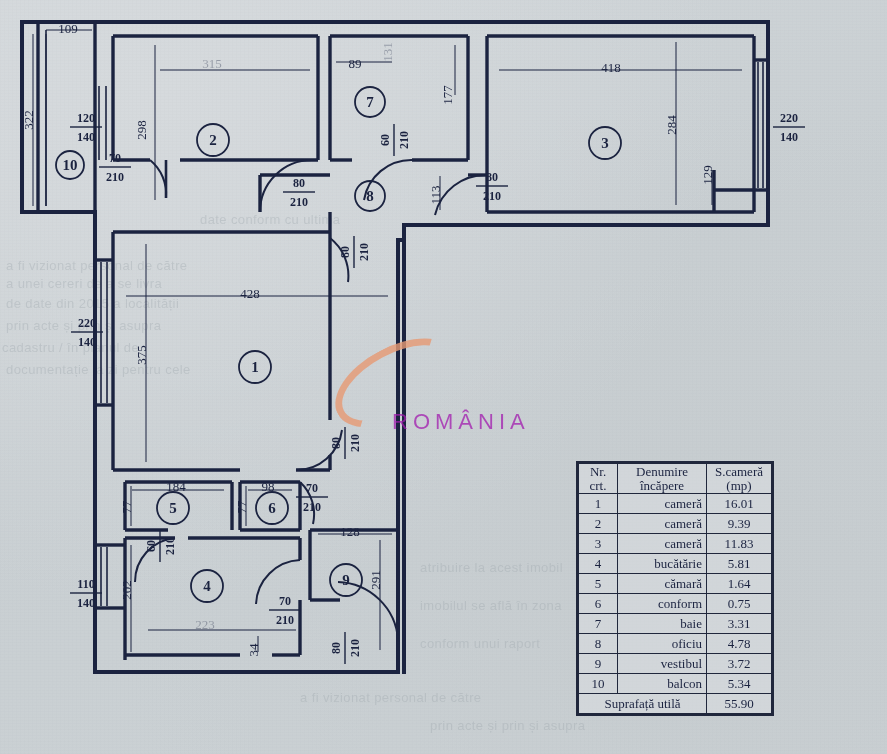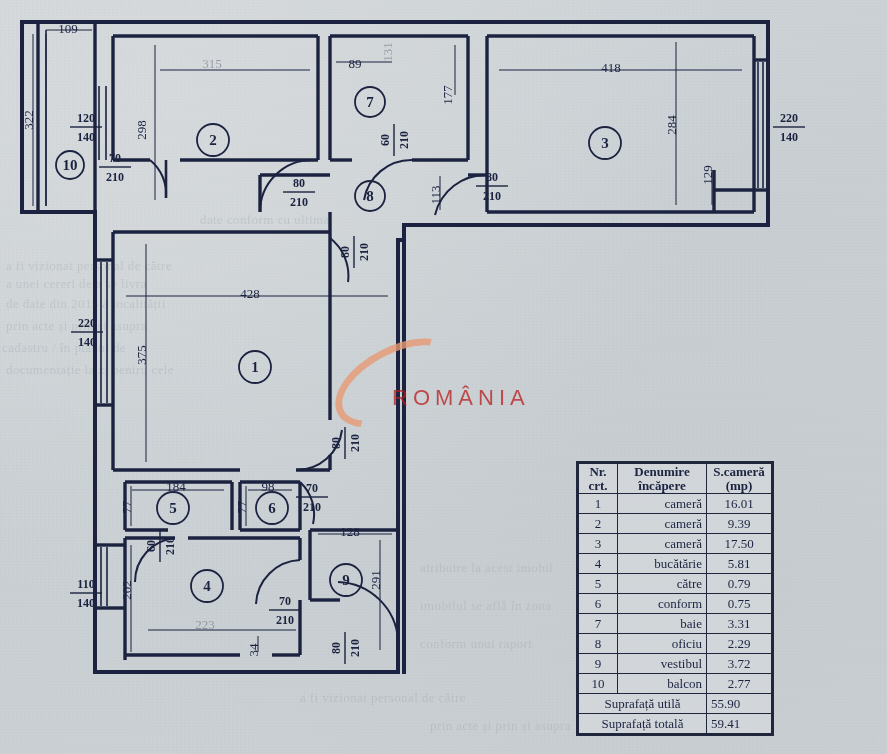--- a/index.html
+++ b/index.html
@@ -26,40 +26,40 @@
     pointer-events:none;
   }
   
   .ghost{
     position:absolute;
     color:#9ea7ad;
     opacity:.36;
     font-size:13px;
     letter-spacing:.4px;
     white-space:nowrap;
-    font-family:Liberation Serif, serif;
+    font-family:Liberation Sans, sans-serif;
     pointer-events:none;
     filter:blur(.5px);
   }
   
   #wm{
     position:absolute;left:330px;top:325px;width:270px;height:120px;
     pointer-events:none;
   }
   #wm .svn{
     position:absolute;left:58px;top:4px;
     font-family:"Liberation Sans", sans-serif;
     font-size:62px;font-weight:bold;letter-spacing:2px;
     color:#ffffff;opacity:.55;
   }
   #wm .rom{
-    position:absolute;left:62px;top:60px;
+    position:absolute;left:62px;top:84px;
     font-family:"Liberation Sans", sans-serif;
     font-size:22px;letter-spacing:5px;
-    color:#b91c1c;opacity:.75;
+    color:#a21caf;opacity:.75;
   }
   #wm .swoosh{
     position:absolute;left:0px;top:22px;width:118px;height:58px;
     border:7px solid #e79a74;opacity:.8;
     border-radius:50%;
     border-right-color:transparent;
     border-bottom-color:transparent;
     transform:rotate(-28deg);
   }
   
@@ -89,25 +89,25 @@
     font-size:13px;color:#1b2340;
     border-collapse:collapse;
   }
   #tbl table{border-collapse:collapse;width:100%;}
   #tbl td,#tbl th{
     border:1px solid #20273c;
     padding:1px 4px;height:17px;
     font-weight:normal;text-align:center;
     font-size:13px;line-height:1.05;
   }
-  #tbl th{font-weight:bold;vertical-align:middle;}
+  #tbl th{font-weight:normal;vertical-align:middle;}
   #tbl td.nm{text-align:right;padding-left:7px;}
   #tbl td.c1{width:30px;}
   #tbl td.c3{width:56px;}
-  #tbl .sum td{text-align:left;}
+  #tbl .sum td{text-align:center;}
   #tbl .sum td.lbl{text-align:center;}
 </style>
 </head>
 <body>
 
 <div id="sheet"></div>
 <div class="grain"></div>
 
 <div class="ghost" style="left:6px;top:258px;">a fi vizionat personal de către</div>
 <div class="ghost" style="left:6px;top:276px;">a unei cereri de a se livra</div>
@@ -394,60 +394,56 @@
           <td class="c3">16.01</td>
         </tr>
         <tr>
           <td class="c1">2</td>
           <td class="nm">cameră</td>
           <td class="c3">9.39</td>
         </tr>
         <tr>
           <td class="c1">3</td>
           <td class="nm">cameră</td>
-          <td class="c3">17.50</td>
+          <td class="c3">11.83</td>
         </tr>
         <tr>
           <td class="c1">4</td>
           <td class="nm">bucătărie</td>
           <td class="c3">5.81</td>
         </tr>
         <tr>
           <td class="c1">5</td>
-          <td class="nm">către</td>
-          <td class="c3">0.79</td>
+          <td class="nm">cămară</td>
+          <td class="c3">1.64</td>
         </tr>
         <tr>
           <td class="c1">6</td>
           <td class="nm">conform</td>
           <td class="c3">0.75</td>
         </tr>
         <tr>
           <td class="c1">7</td>
           <td class="nm">baie</td>
           <td class="c3">3.31</td>
         </tr>
         <tr>
           <td class="c1">8</td>
           <td class="nm">oficiu</td>
-          <td class="c3">2.29</td>
+          <td class="c3">4.78</td>
         </tr>
         <tr>
           <td class="c1">9</td>
           <td class="nm">vestibul</td>
           <td class="c3">3.72</td>
         </tr>
         <tr>
           <td class="c1">10</td>
           <td class="nm">balcon</td>
-          <td class="c3">2.77</td>
+          <td class="c3">5.34</td>
         </tr>
         <tr class="sum">
           <td colspan="2" class="lbl">Suprafață utilă</td>
           <td class="c3">55.90</td>
         </tr>
-        <tr class="sum">
-          <td colspan="2" class="lbl">Suprafață totală</td>
-          <td class="c3">59.41</td>
-        </tr>
       </tbody>
   </table>
 </div>
 
 </body></html>

